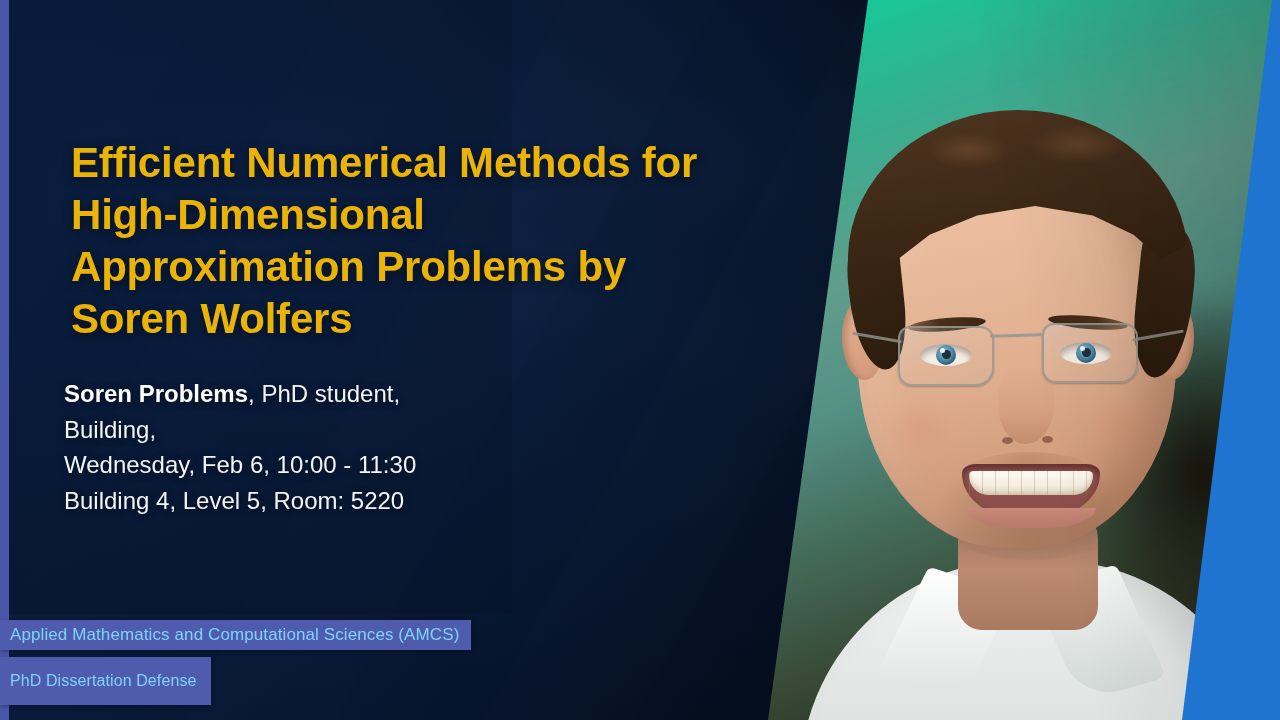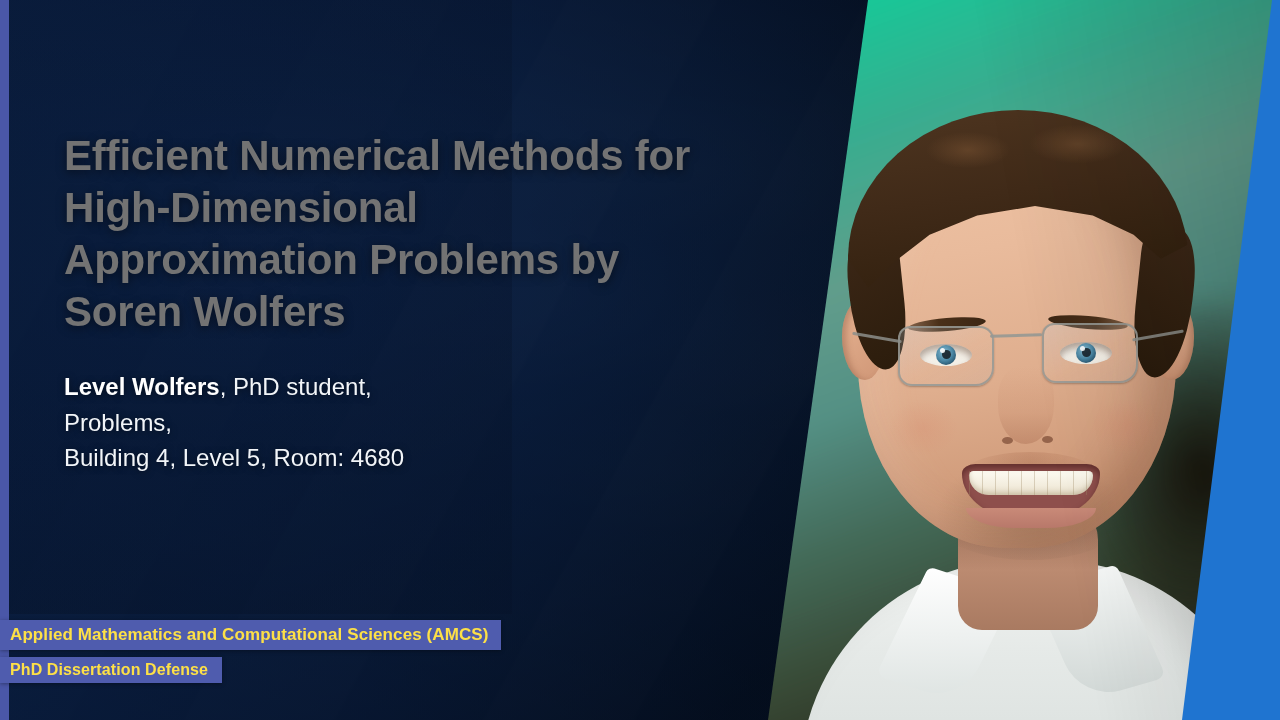--- a/index.html
+++ b/index.html
@@ -366,22 +366,22 @@
     width: 503px; height: 614px;
     background: linear-gradient(180deg, rgba(6,18,40,0.30) 0%, rgba(6,18,40,0.36) 60%, rgba(6,18,40,0.42) 100%);
   }
 
   .content {
     position: absolute;
     left: 64px; top: 130px;
     width: 660px;
   }
   .title {
-    margin: 0;
-    color: #737373;
+    margin: 7px;
+    color: #eab308;
     font-size: 42px;
     line-height: 52px;
     font-weight: 700;
     letter-spacing: -0.2px;
     text-shadow: 0 2px 10px rgba(0,0,0,0.5);
     max-width: 640px;
   }
   .details {
     margin: 31px 0 0 0;
     color: #f2f5f8;
@@ -390,37 +390,37 @@
     font-weight: 400;
     text-shadow: 0 1px 7px rgba(0,0,0,0.55);
     max-width: 600px;
   }
   .details .speaker-name { font-weight: 700; color: #ffffff; }
   .details .line { display: block; white-space: nowrap; }
 
   
   .banner {
     position: absolute;
-    color: #fde047;
+    color: #7dd3fc;
     background: #4f5cae;
-    font-weight: 700;
+    font-weight: 400;
     display: flex;
     align-items: center;
     letter-spacing: 0.1px;
     box-shadow: 0 1px 4px rgba(0,0,0,0.35);
   }
   .banner-dept {
     left: 0; top: 620px;
     height: 30px;
     padding: 0 12px 0 10px;
     font-size: 17px;
   }
   .banner-type {
     left: 0; top: 657px;
-    height: 26px;
+    height: 48px;
     padding: 0 14px 0 10px;
     font-size: 16px;
   }
 </style>
 </head>
 <body>
 
 <div id="slide">
 
   <div class="bg-photo"></div>
@@ -488,22 +488,23 @@
   </div>
 
   <div class="blue-wedge"></div>
 
   <div class="left-bar"></div>
 
   <div class="content">
     <h1 class="title">Efficient Numerical Methods for High-Dimensional Approximation Problems by Soren Wolfers</h1>
 
     <div class="details">
-      <span class="line"><span class="speaker-name">Level Wolfers</span><span>, PhD student,</span></span>
-      <span class="line">Problems,</span>
-      <span class="line">Building 4, Level 5, Room: 4680</span>
+      <span class="line"><span class="speaker-name">Soren Problems</span><span>, PhD student,</span></span>
+      <span class="line">Building,</span>
+      <span class="line">Wednesday, Feb 6, 10:00 - 11:30</span>
+      <span class="line">Building 4, Level 5, Room: 5220</span>
     </div>
   </div>
 
   <div class="banner banner-dept">Applied Mathematics and Computational Sciences (AMCS)</div>
   <div class="banner banner-type">PhD Dissertation Defense</div>
 
 </div>
 
 </body></html>

